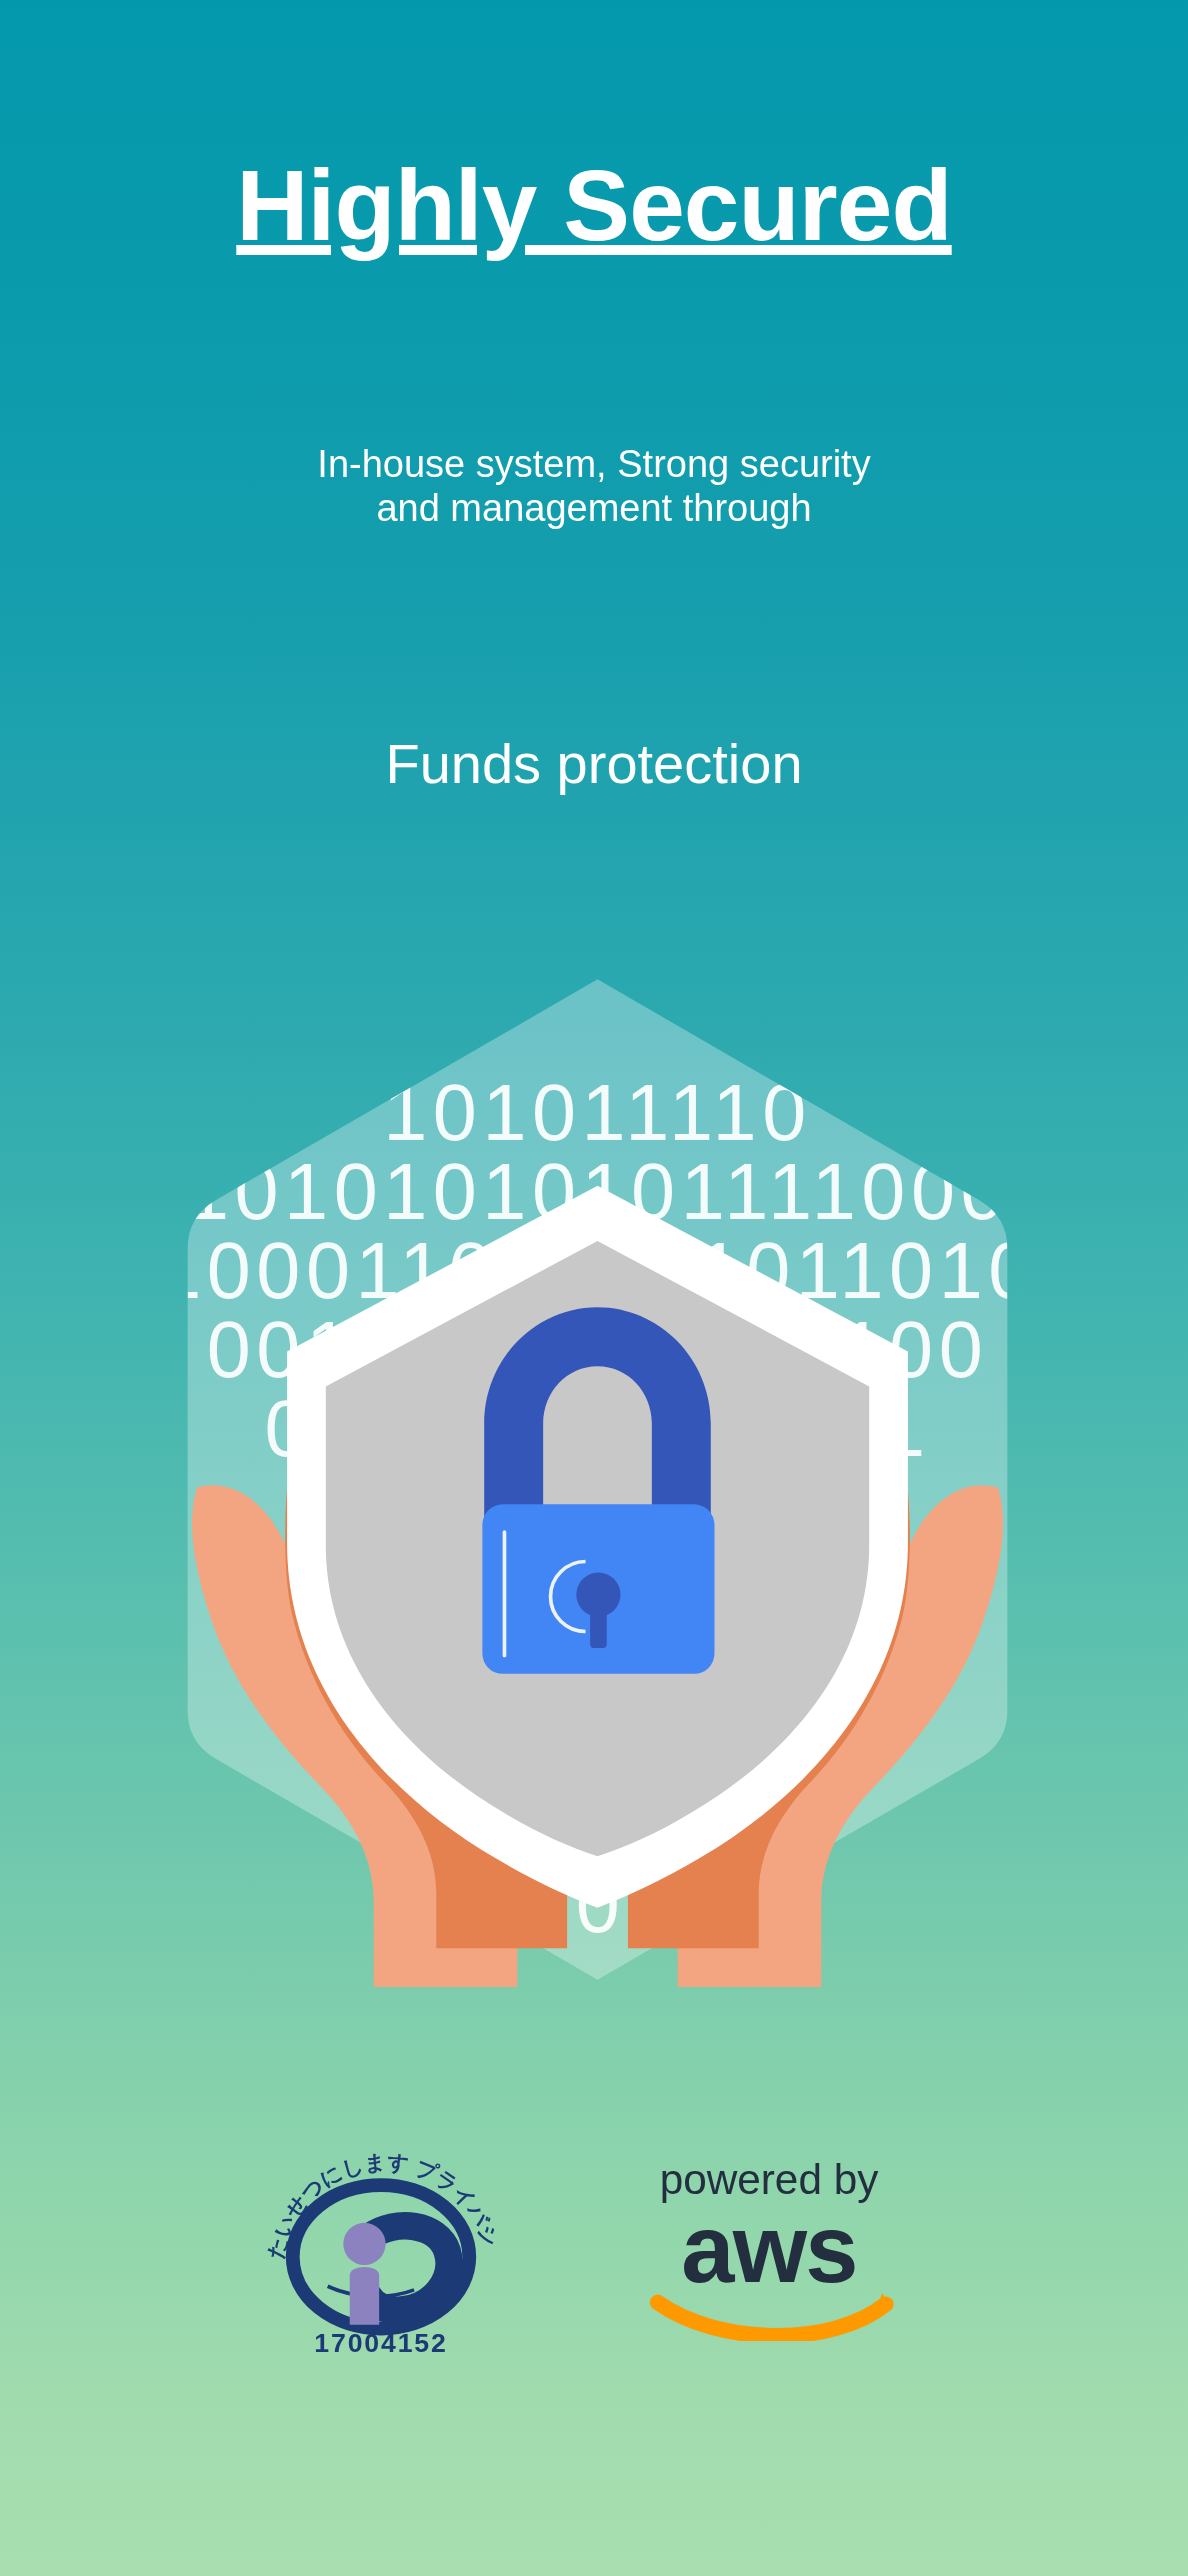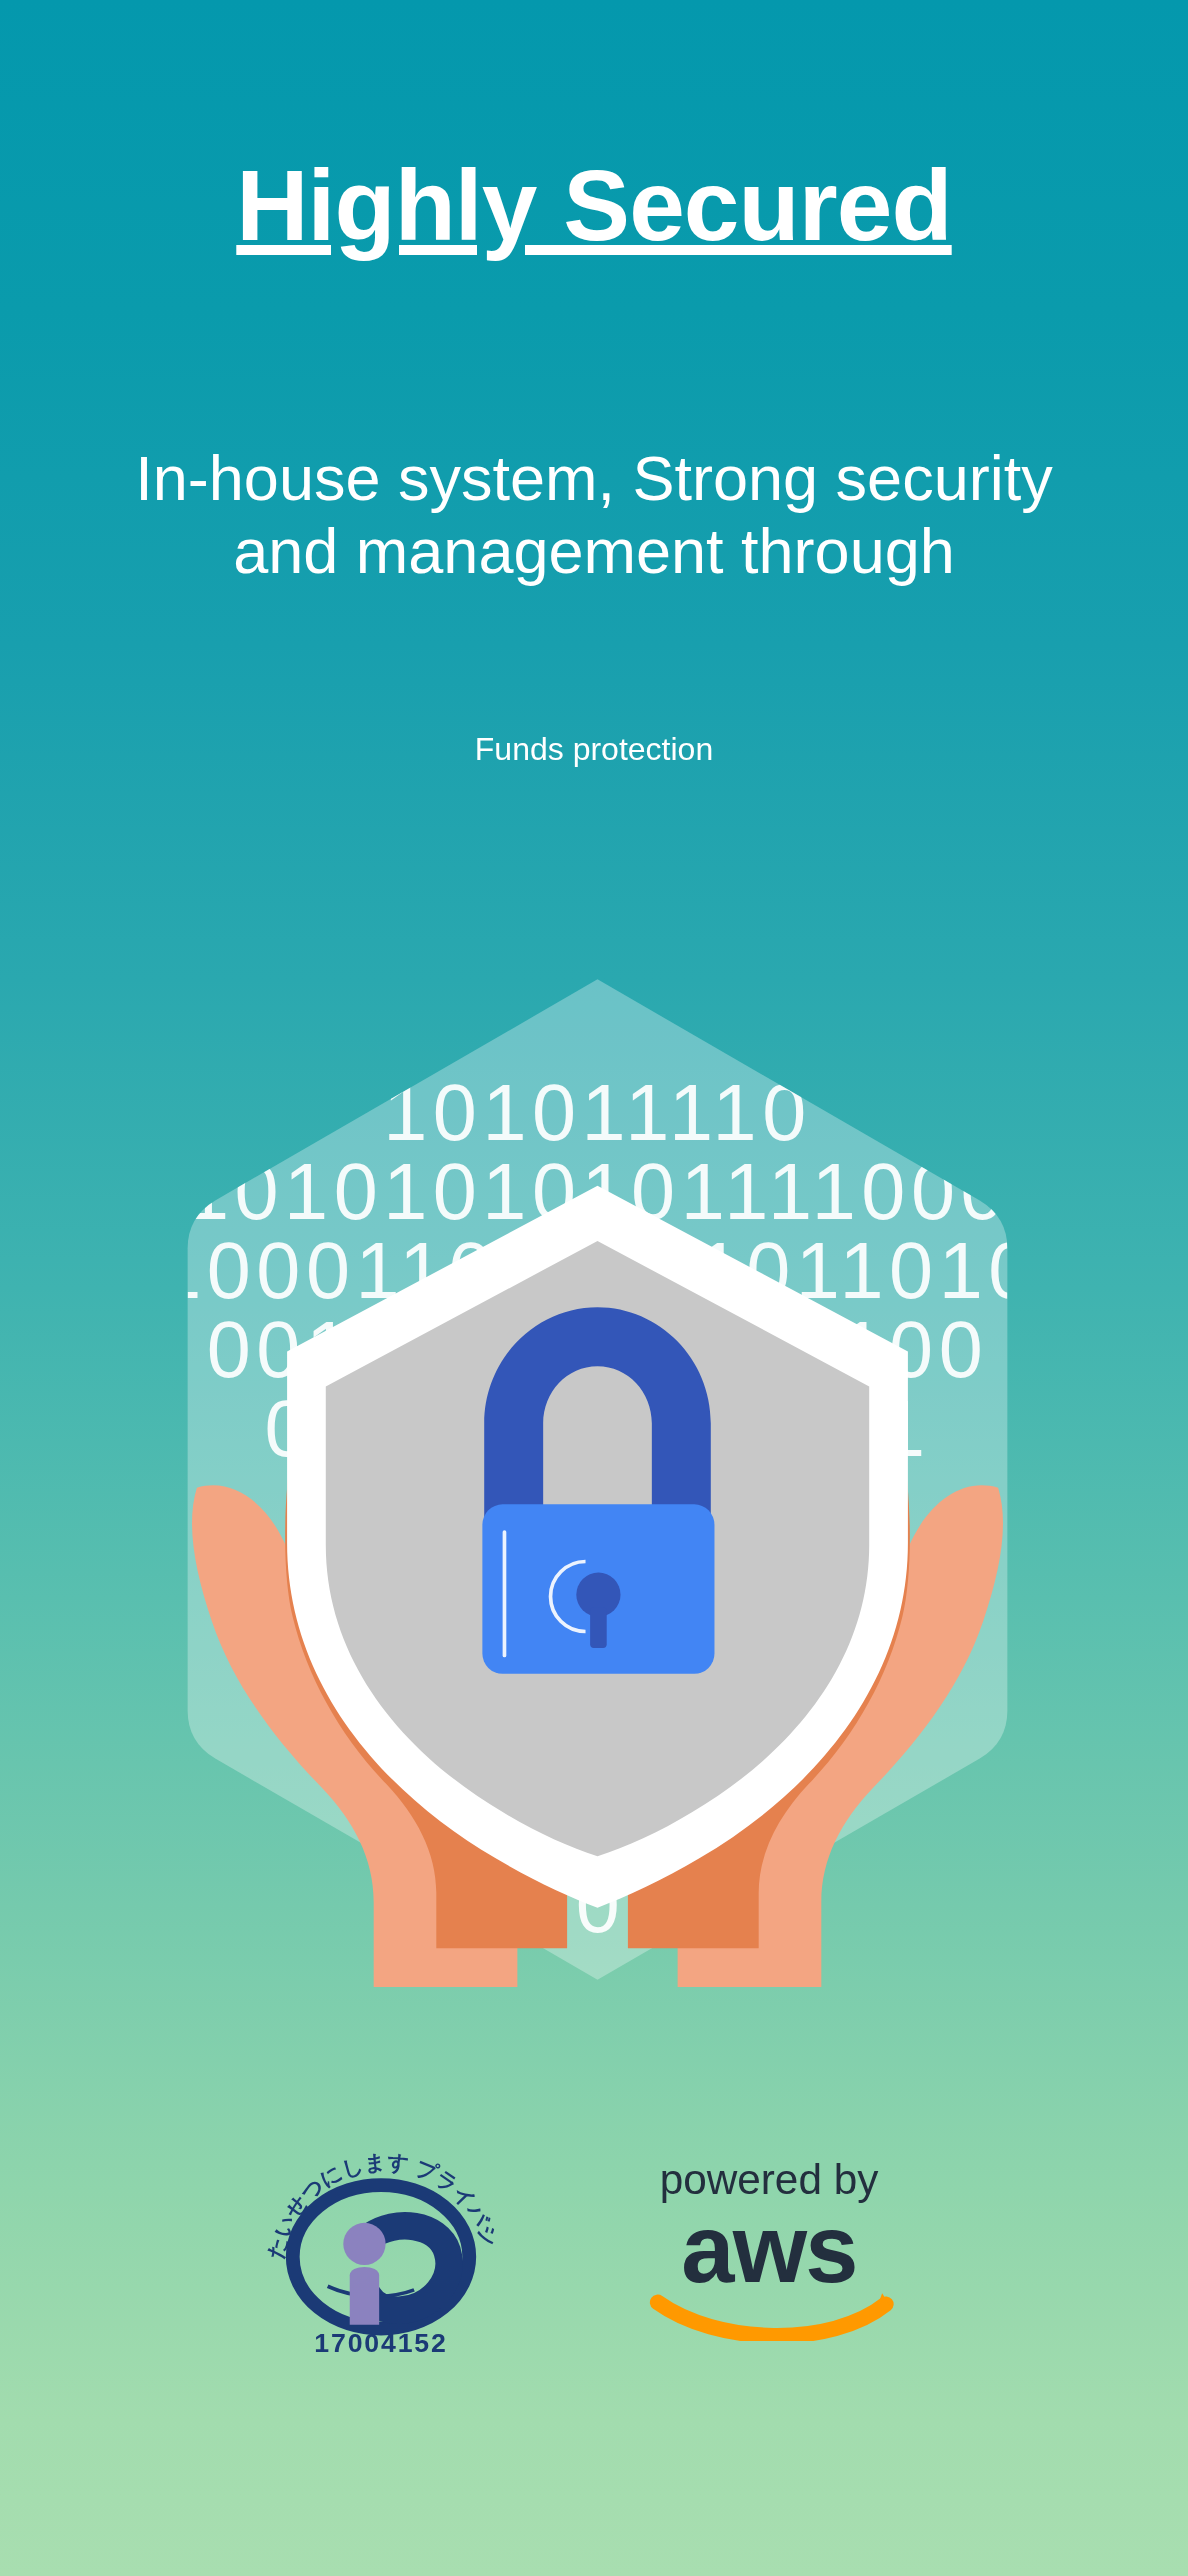--- a/index.html
+++ b/index.html
@@ -44,34 +44,34 @@
     text-decoration: underline;
   }
 
   .subtitle-block {
     position: absolute;
     top: 442px;
     left: 0;
     width: 1188px;
     text-align: center;
     color: #ffffff;
-    font-size: 63px;
+    font-size: 38px;
     font-weight: 400;
     line-height: 1.16;
   }
   .subtitle-line { display: block; }
 
   .tagline-block {
     position: absolute;
     top: 730px;
     left: 0;
     width: 1188px;
     text-align: center;
     color: #ffffff;
-    font-size: 32px;
+    font-size: 56px;
     font-weight: 400;
     line-height: 1.22;
   }
   .tagline-line { display: block; }
 
   
   .illustration {
     position: absolute;
     left: 169px;
     top: 972px;

